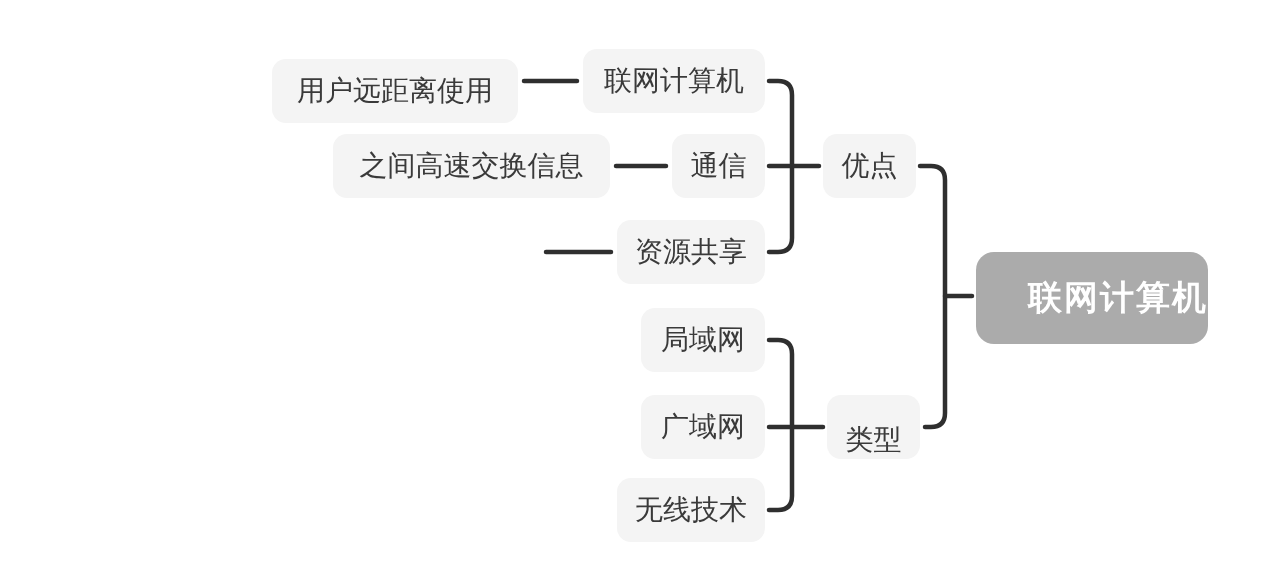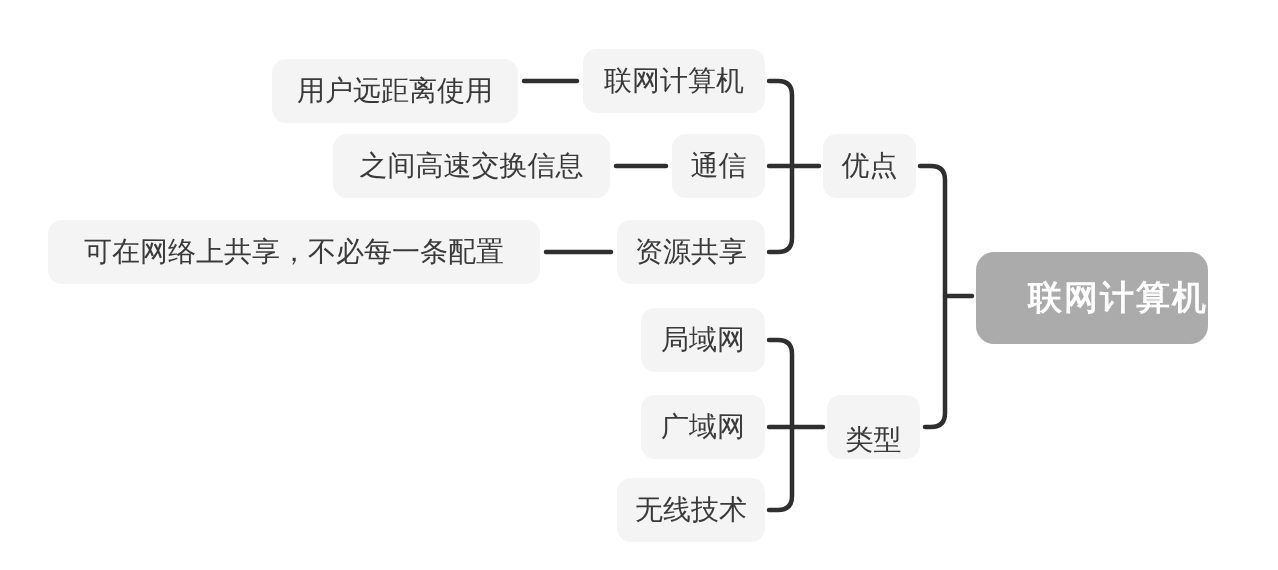--- a/index.html
+++ b/index.html
@@ -70,23 +70,20 @@
   <div class="node" style="left:333px;top:134px;width:277px;height:64px;">
     <span>之间高速交换信息</span>
   </div>
   <div class="node" style="left:672px;top:134px;width:93px;height:64px;">
     <span>通信</span>
   </div>
   <div class="node" style="left:823px;top:134px;width:93px;height:64px;justify-content:center;">
     <span>优点</span>
   </div>
 
-  <div class="node" style="left:48px;top:220px;width:492px;height:64px;">
-    <span>可在网络上共享，不必每一条配置</span>
-  </div>
   <div class="node" style="left:617px;top:220px;width:148px;height:64px;">
     <span>资源共享</span>
   </div>
 
   <div class="node root" style="left:976px;top:252px;width:232px;height:92px;justify-content:flex-end;">
     <span>联网计算机</span>
   </div>
 
   <div class="node" style="left:641px;top:308px;width:124px;height:64px;">
     <span>局域网</span>

